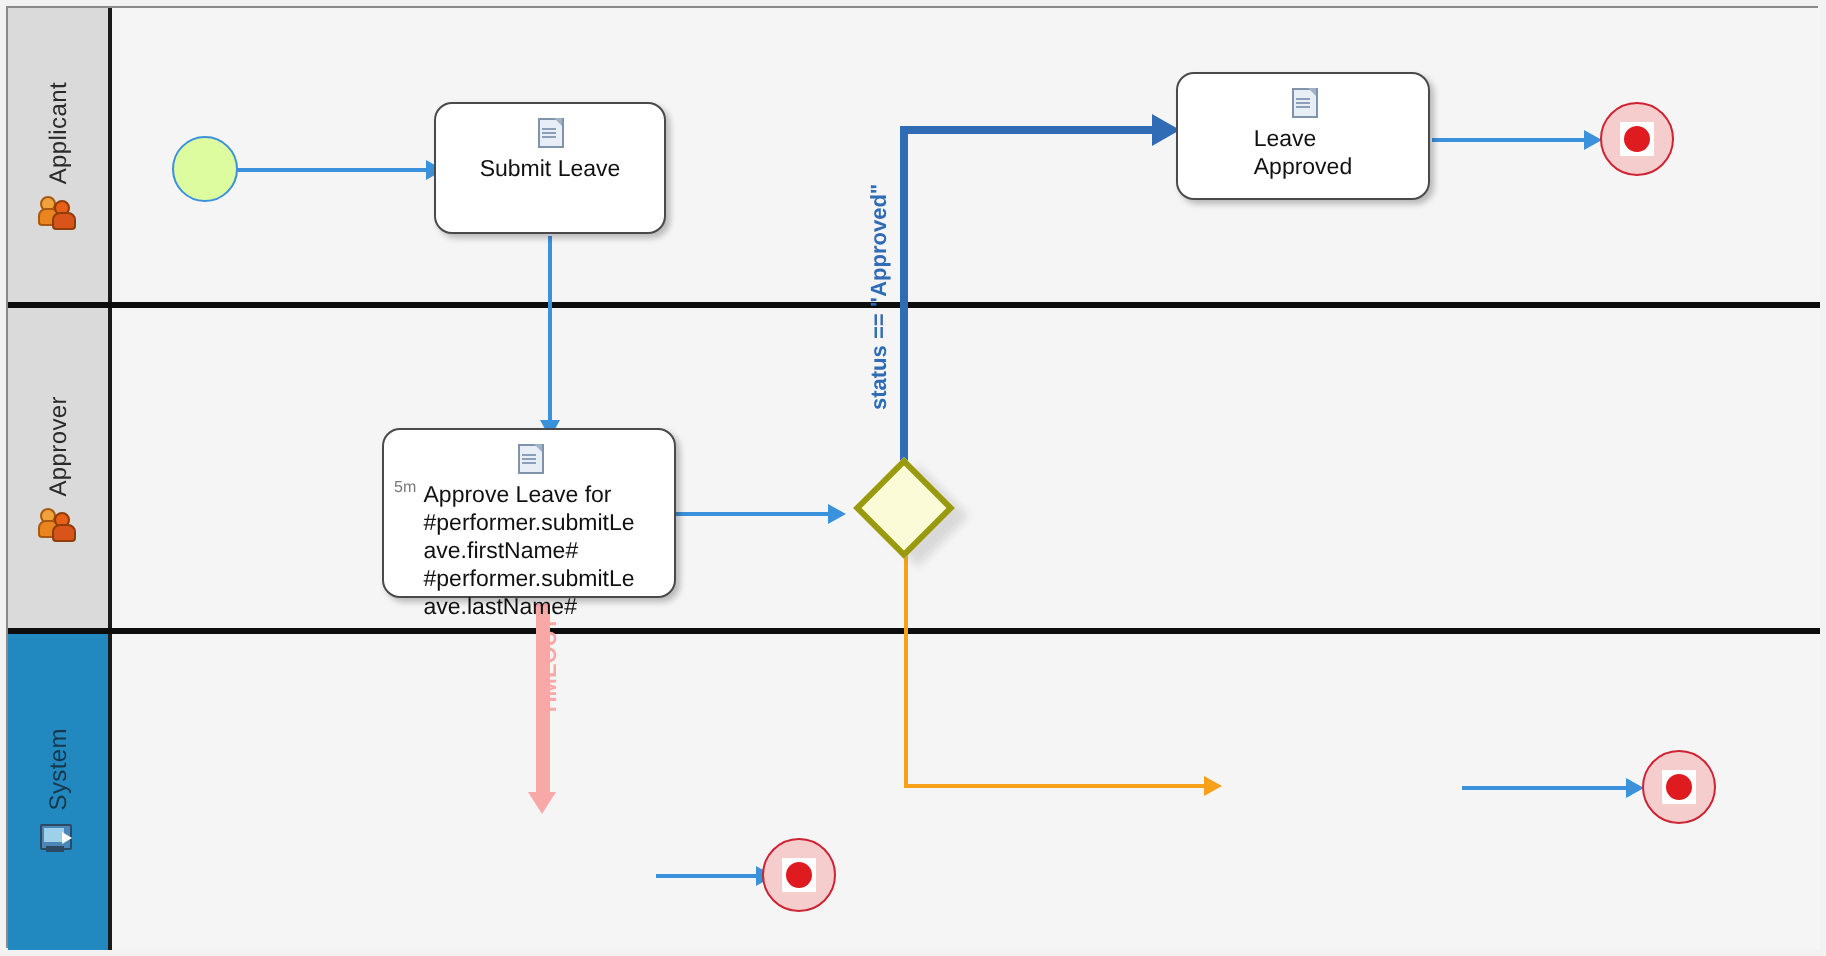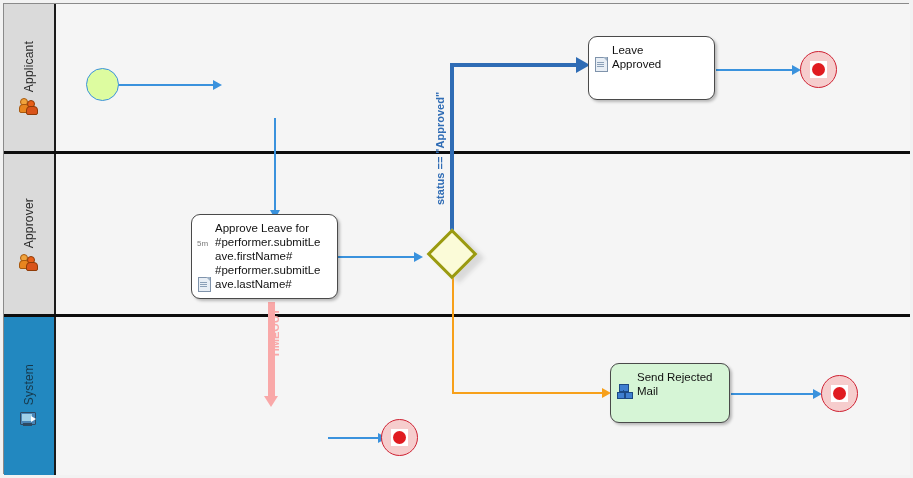--- a/index.html
+++ b/index.html
@@ -112,22 +112,23 @@
     box-sizing: border-box;
     border: 1.5px solid #4a4a4a;
     border-radius: 9px;
     background: #ffffff;
     box-shadow: 2px 2px 3px rgba(0,0,0,0.25);
     padding: 6px 6px 4px 6px;
   }
   .task.service { background: #d6f5d6; }
   .task-row {
     display: flex;
-    align-items: flex-end;
+    align-items: center;
     gap: 5px;
+    flex-direction: column;
   }
   .task-label {
     font-size: 11.5px;
     color: #111111;
     line-height: 14px;
     white-space: pre-line;
   }
   .doc-icon {
     position: relative;
     width: 12px; height: 14px;
@@ -341,20 +342,32 @@
 
   <div class="seg pink v" style="left:268px; top:302px; height:98px;"></div>
   <div class="ah down pink" style="left:264px; top:396px;"></div>
   <div class="flow-label timeout" style="left:269px; top:306px; height:52px;">TIMEOUT</div>
 
   <div class="seg h" style="left:328px; top:437px; width:52px;"></div>
   <div class="ah right" style="left:378px; top:433px;"></div>
 
   <div class="start-event" style="left:86px; top:68px;"></div>
 
+  <div class="task" style="left:217px; top:51px; width:116px; height:66px;">
+    <div class="task-row">
+      <span class="doc-icon">
+        <span class="sheet"></span>
+          <span class="fold"></span>
+        <span class="l" style="top:5px;"></span>
+          <span class="l" style="top:7px;"></span>
+          <span class="l" style="top:9px;"></span>
+      </span>
+      <span class="task-label">Submit Leave</span>
+    </div>
+  </div>
 
   <div class="task" style="left:588px; top:36px; width:127px; height:64px;">
     <div class="task-row">
       <span class="doc-icon">
         <span class="sheet"></span>
           <span class="fold"></span>
         <span class="l" style="top:5px;"></span>
           <span class="l" style="top:7px;"></span>
           <span class="l" style="top:9px;"></span>
       </span>
@@ -390,33 +403,20 @@
   <div class="gateway-shadow" style="left:441px; top:240px;"></div>
   <div class="gateway" style="left:434px; top:236px;"></div>
 
 
   <div class="end-event" style="left:381px; top:419px;">
     <span class="sq">
         <span class="dot"></span>
       </span>
   </div>
 
-  <div class="task service" style="left:610px; top:363px; width:120px; height:60px;">
-    <div class="task-row">
-      <span class="svc-icon">
-        <span class="bx b1"></span>
-          <span class="conn c2"></span>
-          <span class="conn c1"></span>
-        <span class="bx b2"></span>
-          <span class="bx b3"></span>
-      </span>
-      <span class="task-label">Send Rejected
-Mail</span>
-    </div>
-  </div>
 
   <div class="end-event" style="left:821px; top:375px;">
     <span class="sq">
         <span class="dot"></span>
       </span>
   </div>
 
 </div>
 
 </body></html>

